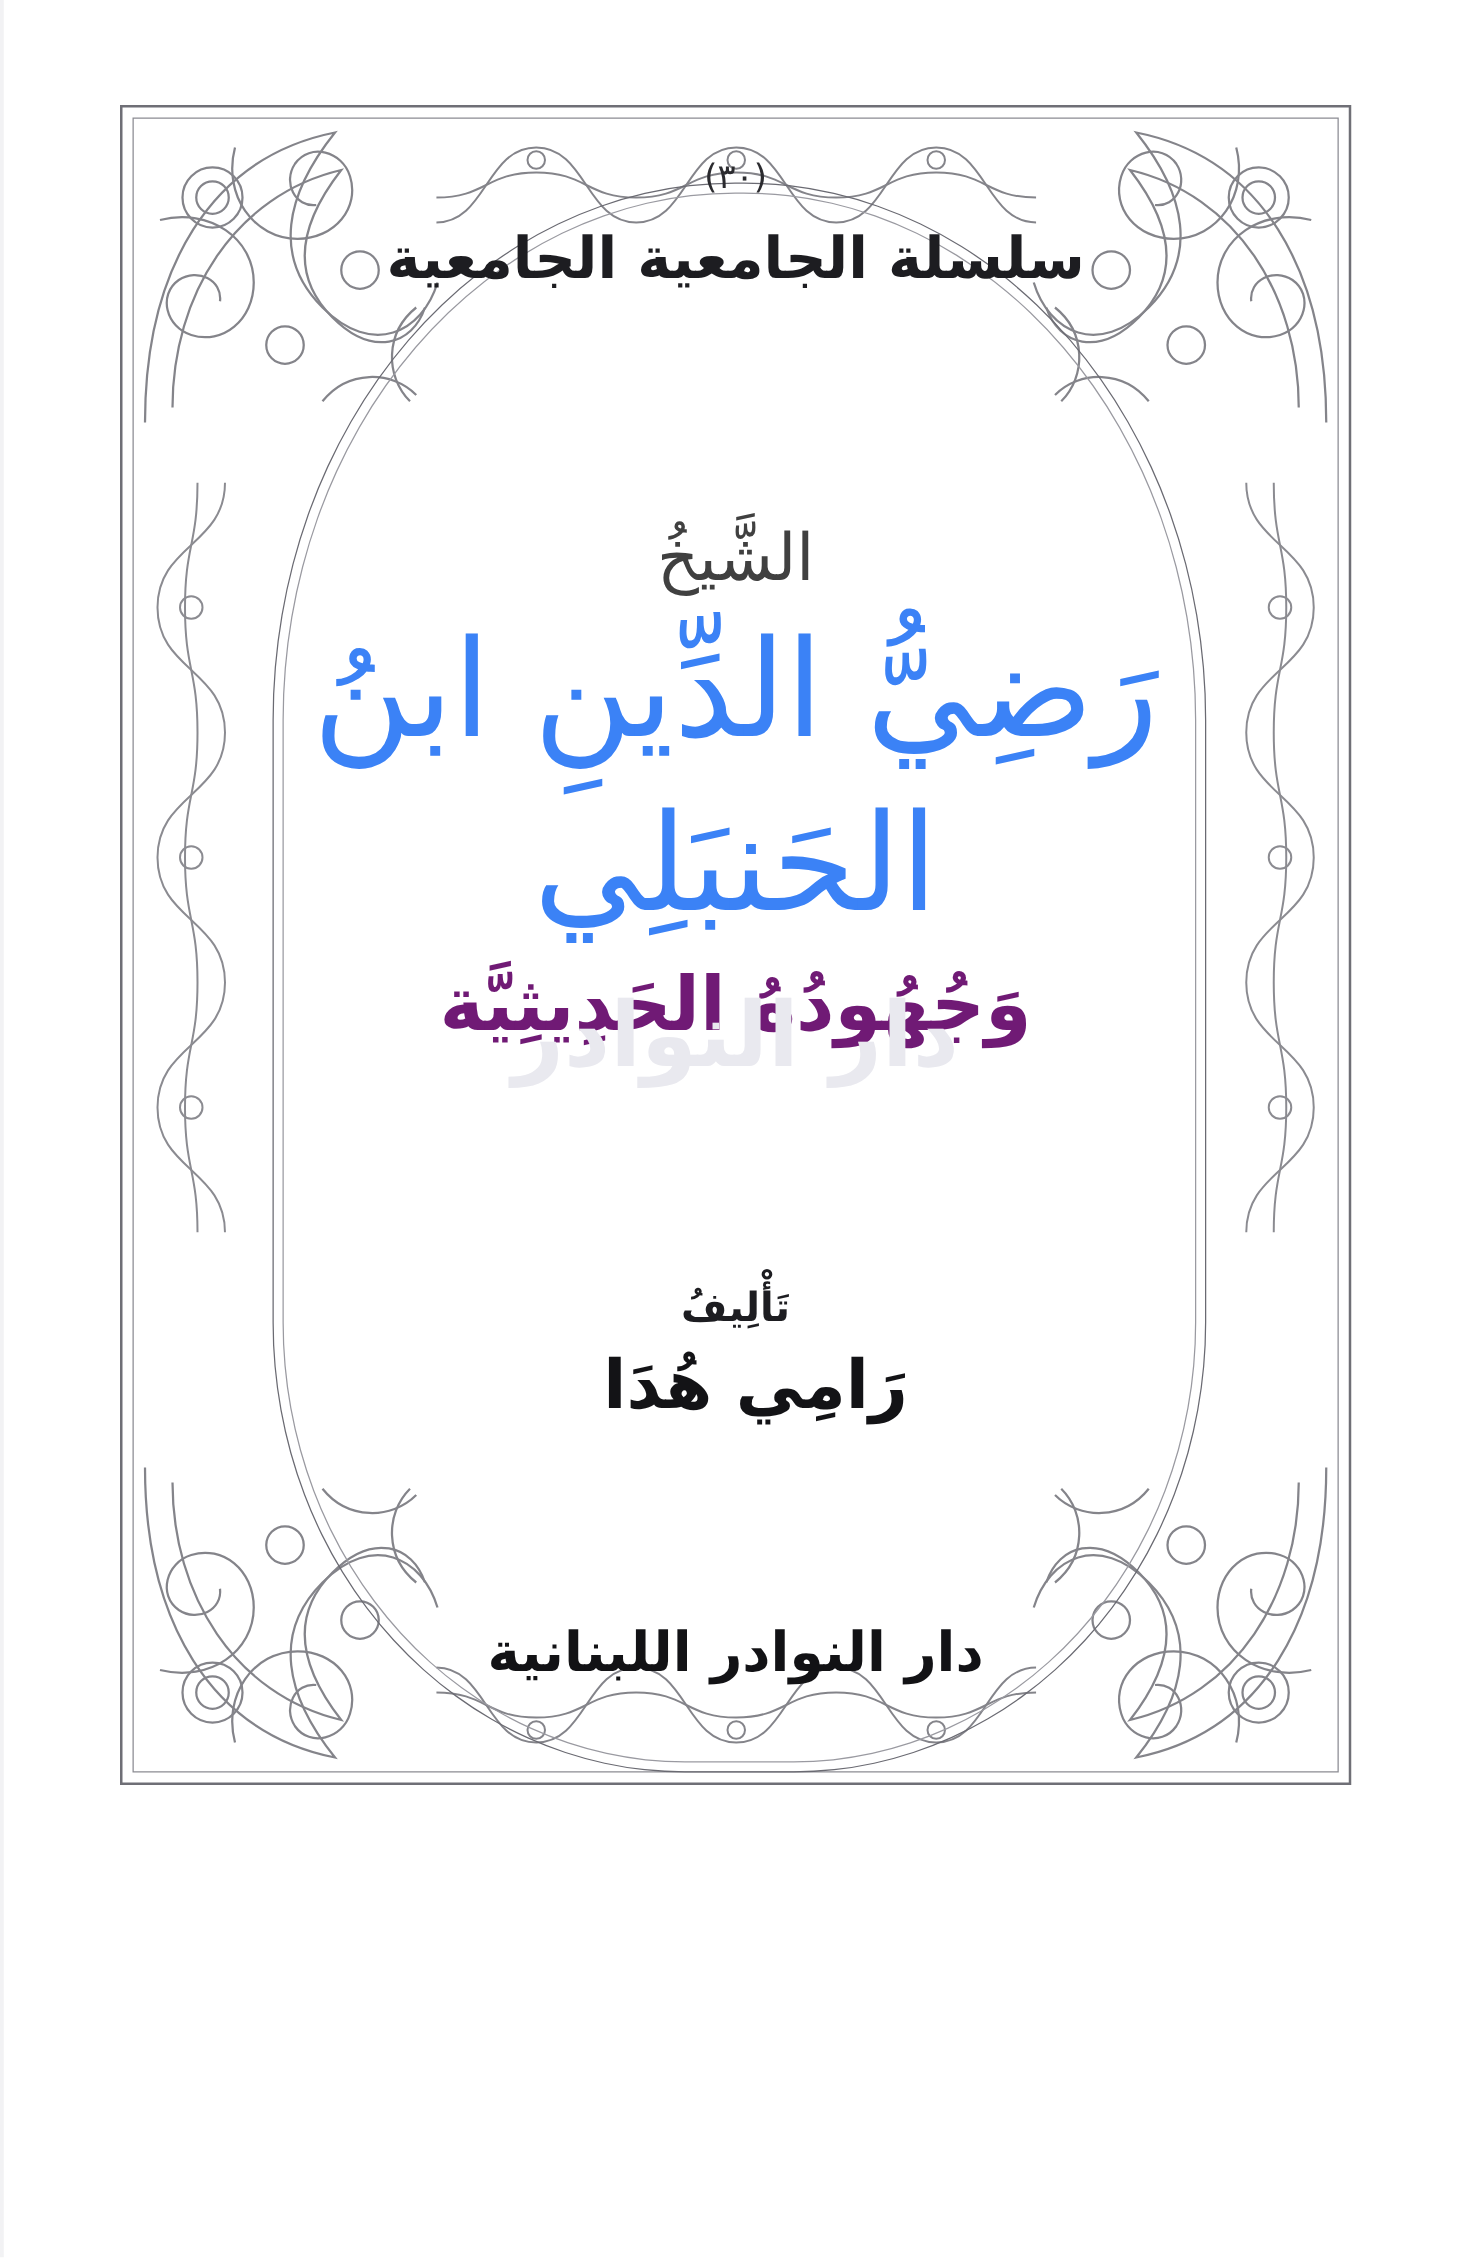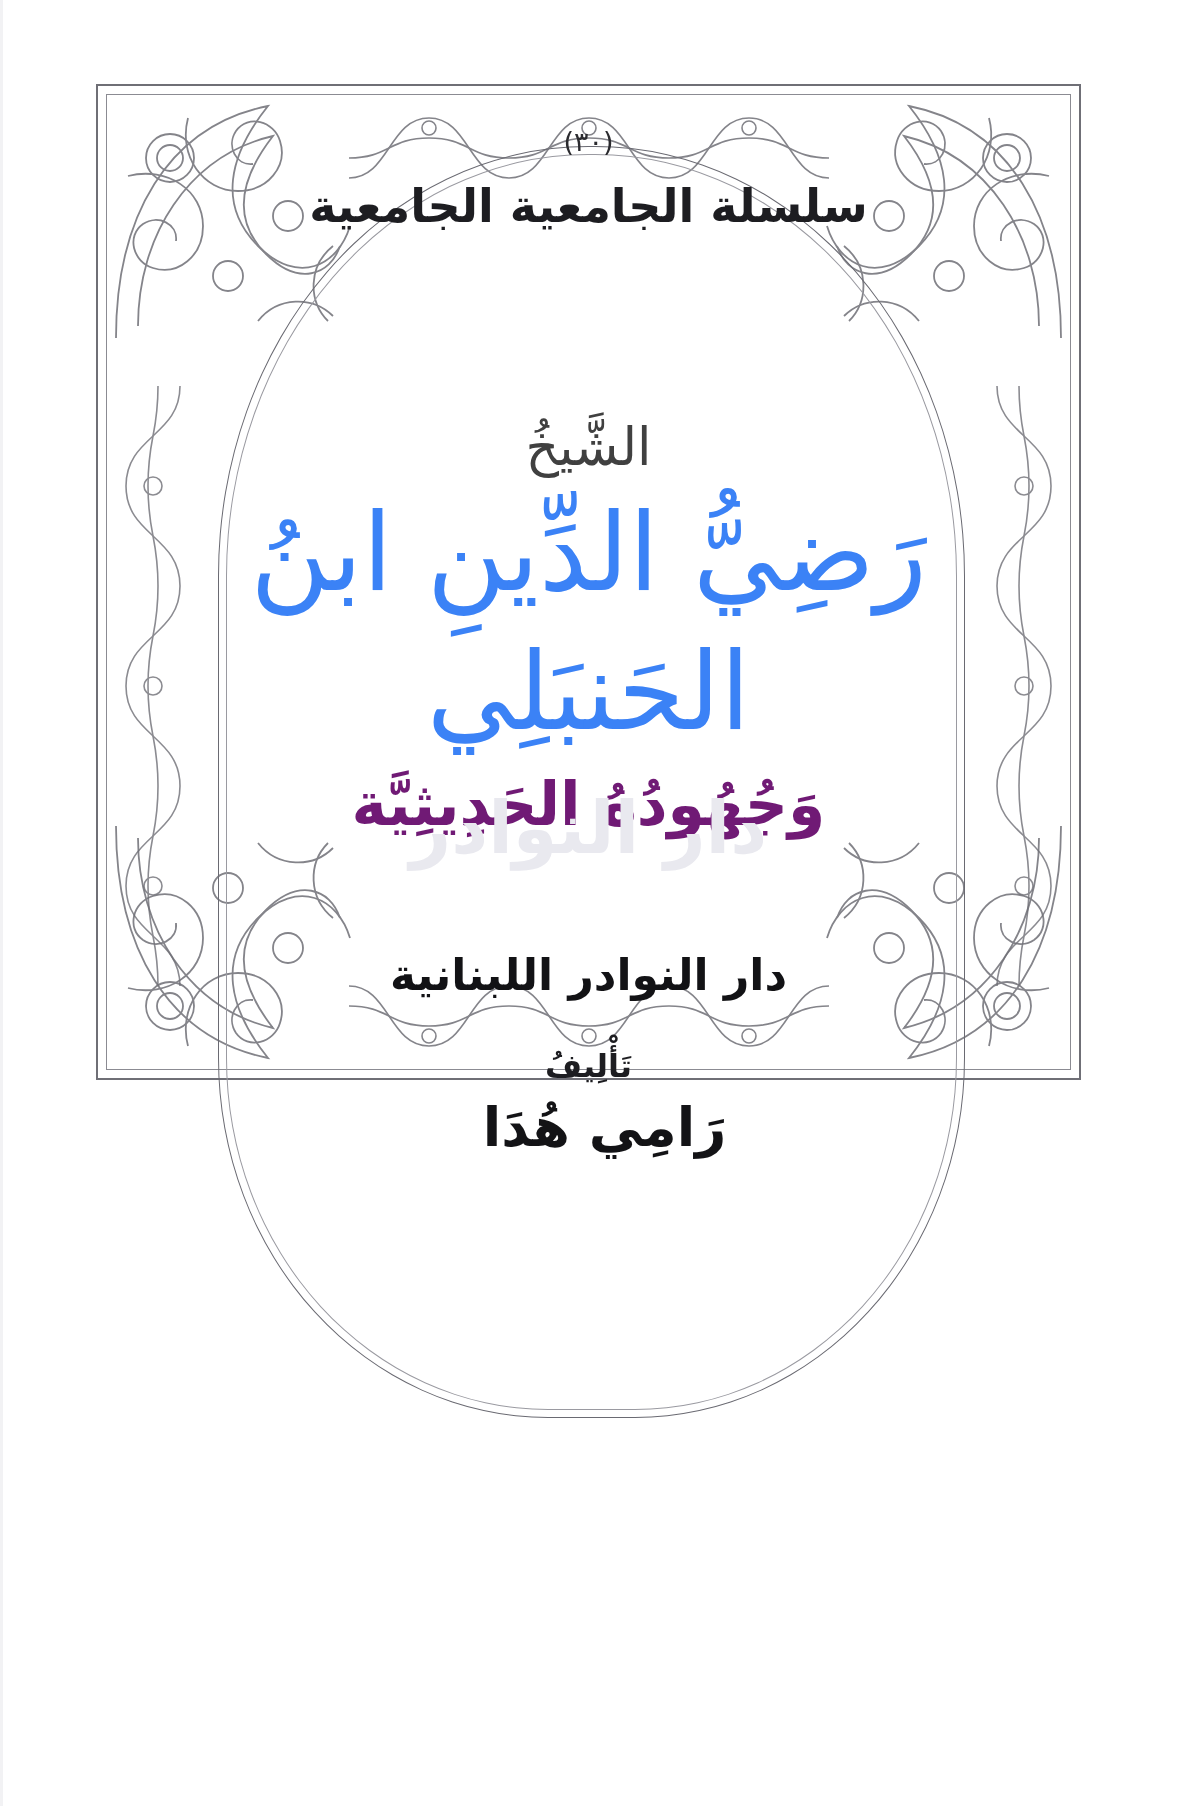--- a/index.html
+++ b/index.html
@@ -15,21 +15,21 @@
     color: #1a1a1a;
     overflow: hidden;
   }
 
   
   .cover {
     position: absolute;
     left: 96px;
     top: 84px;
     width: 985px;
-    height: 996px;
+    height: 1344px;
     box-sizing: border-box;
     border: 2px solid #6f6f76;
     background: #ffffff;
   }
   .cover-inner-line {
     position: absolute;
     left: 8px;
     top: 8px;
     right: 8px;
     bottom: 8px;
@@ -167,21 +167,20 @@
     left: 0;
     right: 0;
     top: 940px;
     text-align: center;
   }
   .author-label {
     font-size: 32px;
     font-weight: bold;
     color: #1d1d21;
     line-height: 1.3;
-    margin-top: 20px;
   }
   .author-name {
     font-size: 54px;
     font-weight: bold;
     color: #131316;
     line-height: 1.35;
     margin-top: 4px;
     padding-left: 32px;
   }
 

